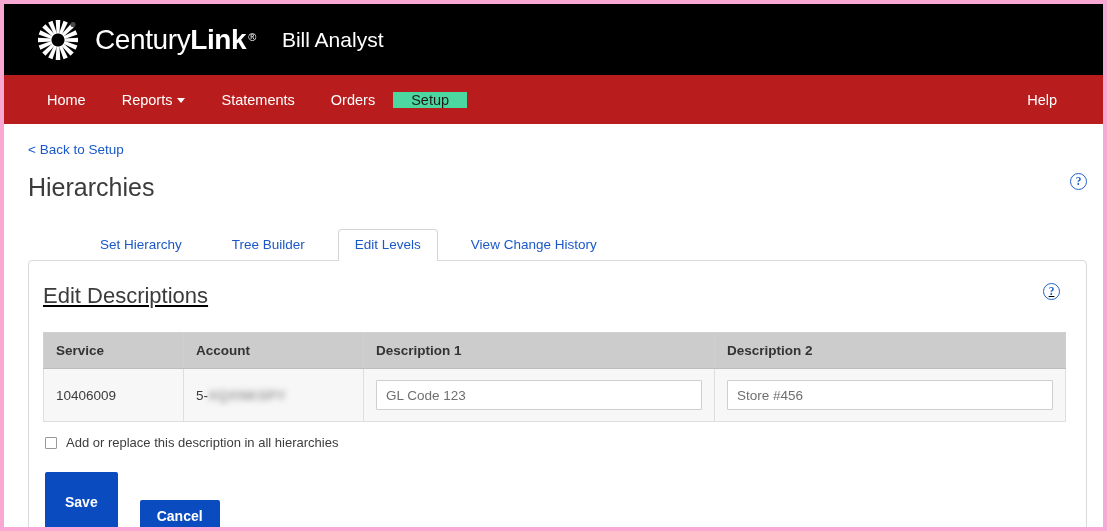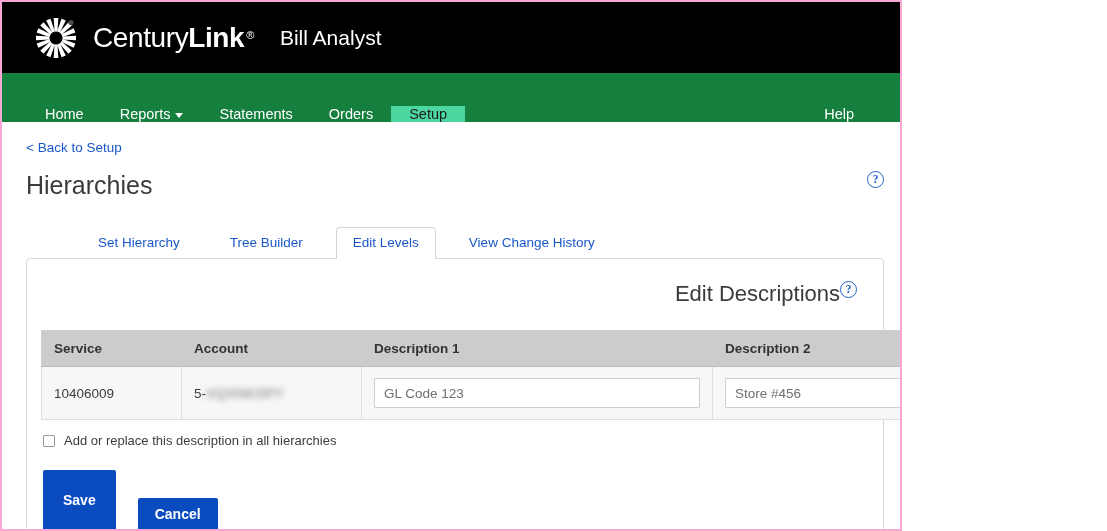--- a/index.html
+++ b/index.html
@@ -9,23 +9,23 @@
     background: #ffffff;
   }
   body {
     font-family: "Liberation Sans", sans-serif;
     width: 1107px;
     height: 531px;
     overflow: hidden;
   }
   .screen {
     position: relative;
-    width: 902px;
+    width: 1107px;
     height: 531px;
-    border: 2px solid #f9a8d4;
+    border: 4px solid #f9a8d4;
     background: #ffffff;
     overflow: hidden;
   }
 
   
   .brand-bar {
     height: 71px;
     background: #000000;
     display: flex;
     align-items: center;
@@ -59,23 +59,23 @@
     color: #ffffff;
     font-size: 21px;
     font-weight: 400;
     margin-left: 26px;
     white-space: nowrap;
   }
 
   
   .nav-bar {
     height: 49px;
-    background: #15803d;
-    display: flex;
-    align-items: flex-end;
+    background: #b91c1c;
+    display: flex;
+    align-items: center;
     padding-left: 25px;
     position: relative;
   }
   .nav-item {
     display: flex;
     align-items: center;
     padding: 0 18px;
     color: #ffffff;
     font-size: 14.5px;
     cursor: pointer;
@@ -182,22 +182,23 @@
     border: 1px solid #d9d9d9;
     background: #ffffff;
     border-radius: 4px;
     padding: 22px 16px 26px 14px;
     position: relative;
     z-index: 1;
   }
   .panel-head {
     display: flex;
     align-items: flex-start;
-    justify-content: flex-end;
+    justify-content: space-between;
     padding: 0 10px 0 0;
+    text-decoration: underline;
   }
   .panel-title {
     font-size: 22px;
     font-weight: 400;
     color: #3b3b3b;
     margin: 0 0 0 0;
     padding-left: 0;
   }
 
   

